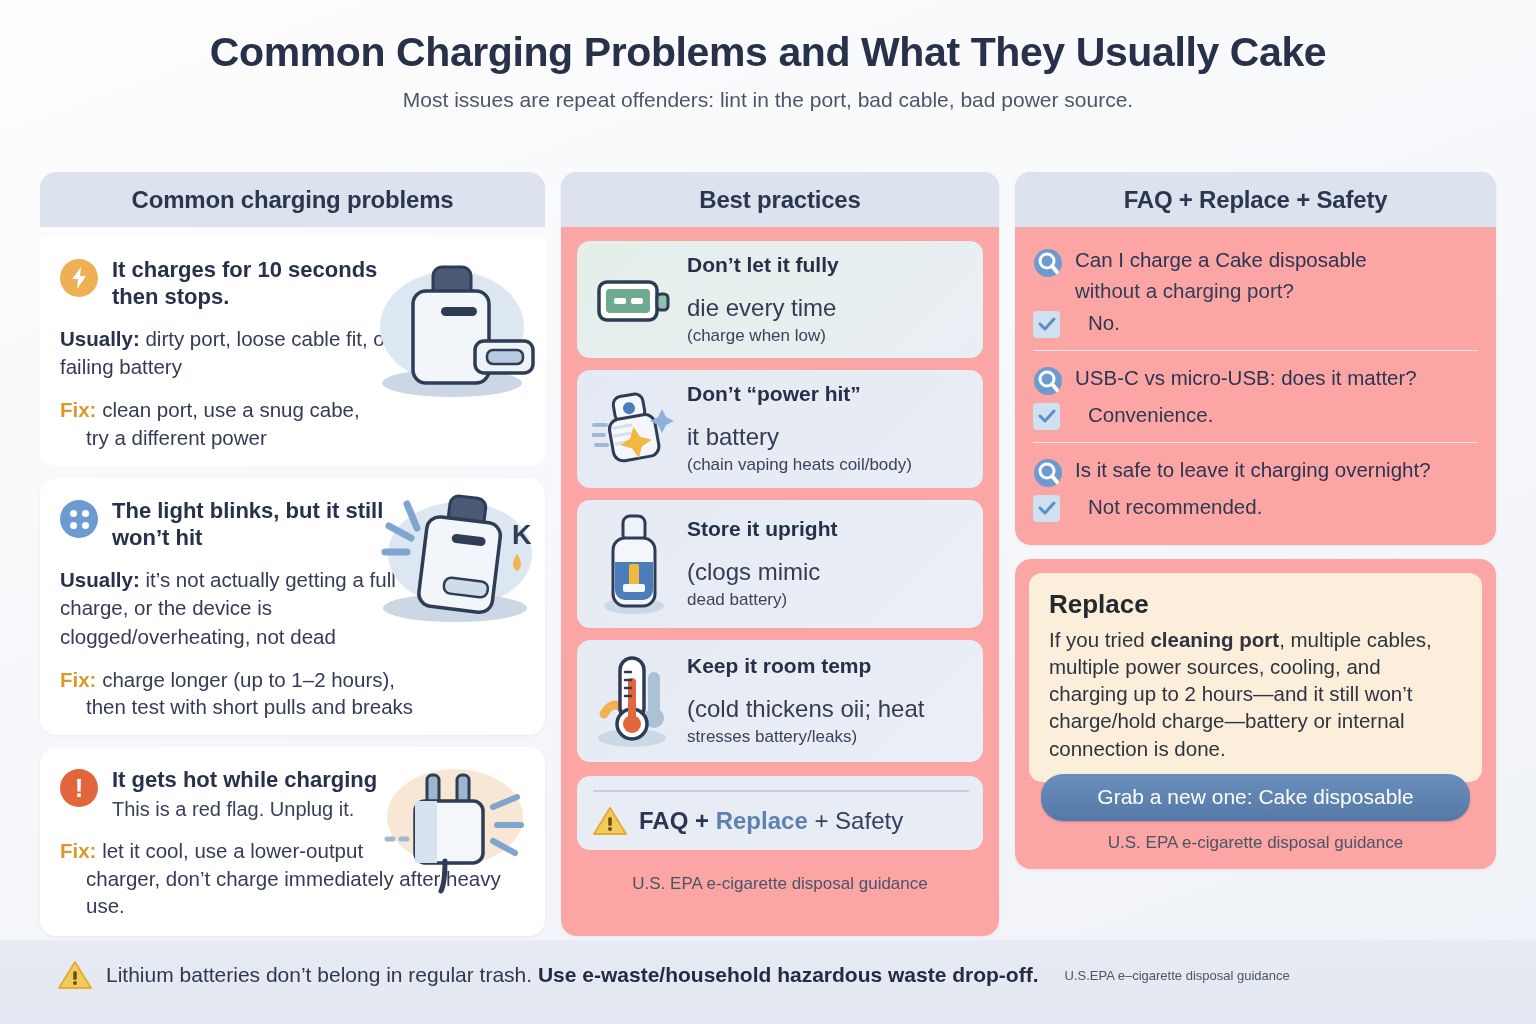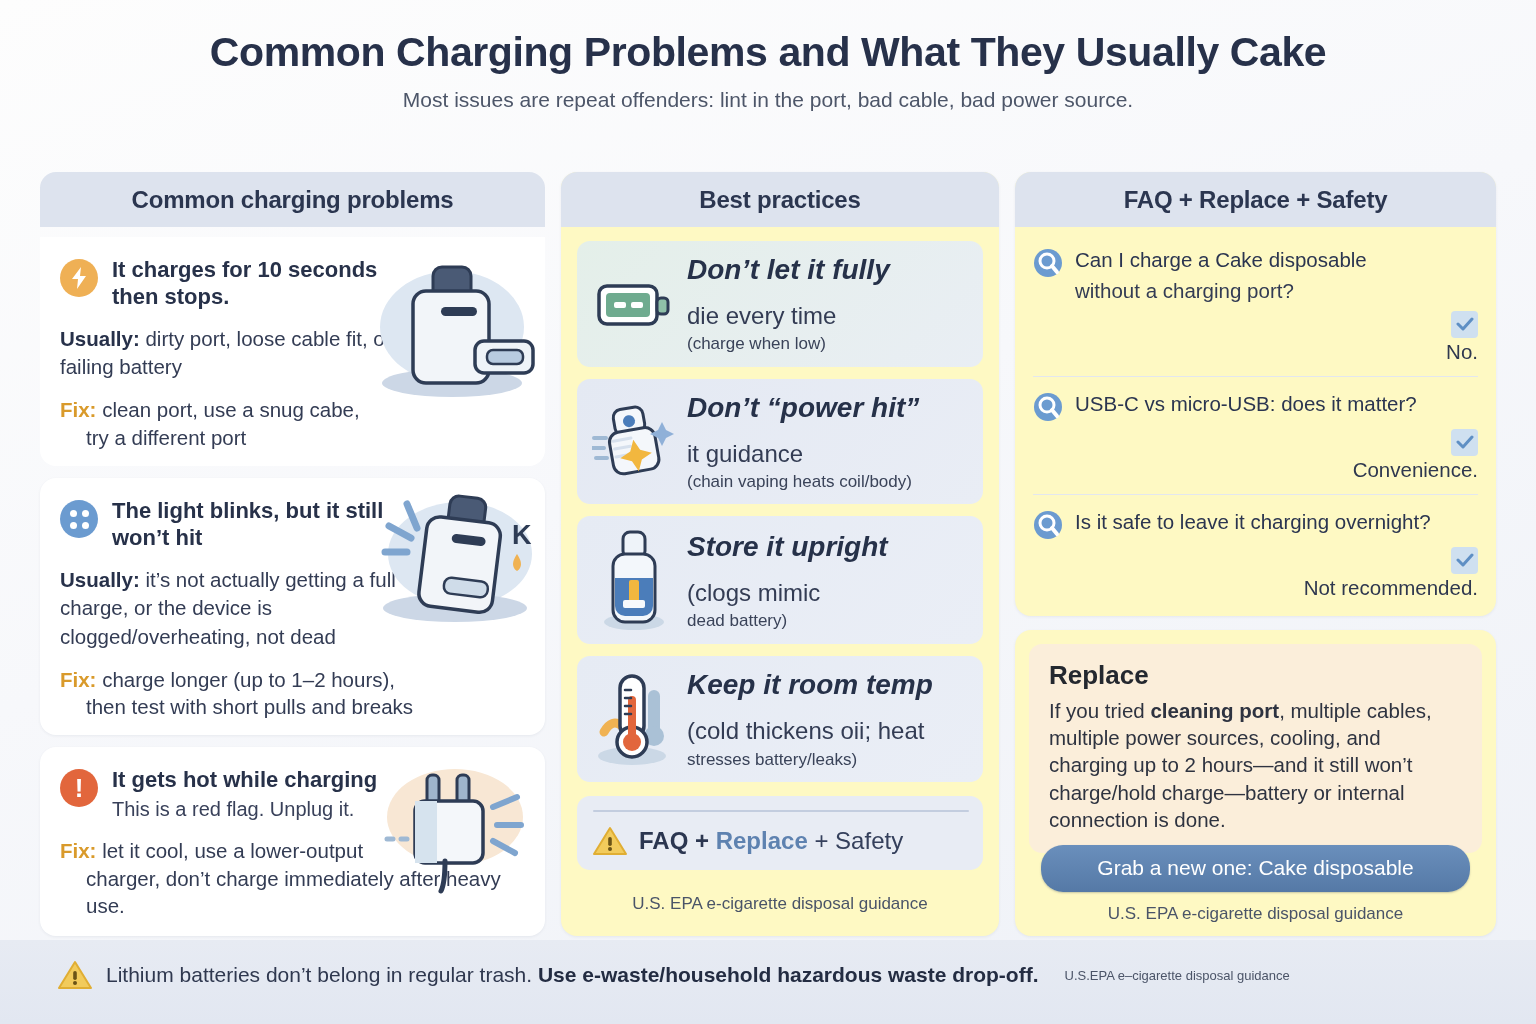--- a/index.html
+++ b/index.html
@@ -45,21 +45,21 @@
     bottom: 88px;
     display: flex;
     gap: 16px;
   }
   .col { display: flex; flex-direction: column; }
   .col-left  { width: 505px; }
   .col-mid   { width: 438px; }
   .col-right { flex: 1; }
 
   .panel {
-    background: #fef9c3;
+    background: #fca5a5;
     border-radius: 16px;
     box-shadow: 0 1px 3px rgba(40,55,85,.07);
     overflow: hidden;
   }
   .panel-head {
     background: #dde3ee;
     text-align: center;
     font-size: 24px;
     font-weight: bold;
     color: #2b3650;
@@ -120,21 +120,21 @@
     border-radius: 13px;
     padding: 12px 14px;
     display: flex; gap: 10px; align-items: center;
     min-height: 104px;
   }
   .bp-green { background: linear-gradient(135deg,#e4efe9,#e9eef4); }
   .bp-blue  { background: linear-gradient(135deg,#e4e9f3,#e9edf5); }
   .bp-blue2 { background: linear-gradient(135deg,#e6ebf4,#eaeef6); }
   .bp-icon { flex: 0 0 auto; width: 86px; display: flex; align-items: center; justify-content: center; }
   .bp-text { flex: 1; }
-  .bp-title { font-size: 28px; font-weight: bold; color: #263149; line-height: 1.18; font-style: italic; }
+  .bp-title { font-size: 21px; font-weight: bold; color: #263149; line-height: 1.18; }
   .bp-sub   { font-size: 24px; color: #333c54; line-height: 1.22; margin-top: 15px; }
   .bp-note  { font-size: 17px; color: #3a4359; line-height: 1.2; margin-top: 4px; }
 
   .bp-footer-card {
     background: #e8ecf4;
     border-radius: 13px;
     padding: 14px 14px 14px 16px;
     margin-top: 2px;
   }
   .bp-footer-rule { height: 2px; background: #c3cddf; border-radius: 2px; margin-bottom: 14px; }
@@ -149,21 +149,21 @@
 
   
   .col-right { gap: 14px; }
   .faq-body { padding: 16px 18px 14px 18px; }
   .faq-item { padding: 4px 0 9px 0; }
   .faq-divider { height: 1px; background: #e3e7ef; margin: 3px 0 10px 0; }
   .faq-qrow { display: flex; gap: 12px; align-items: flex-start; }
   .q-icon { flex: 0 0 auto; width: 30px; height: 30px; margin-top: 1px; }
   .faq-q { font-size: 20.5px; color: #2b3550; line-height: 1.25; font-weight: 500; }
   .faq-qcont { font-size: 20.5px; color: #333c54; line-height: 1.25; padding-left: 42px; }
-  .faq-arow { display: flex; gap: 2px; align-items: flex-end; margin-top: 7px; flex-direction: column; }
+  .faq-arow { display: flex; gap: 28px; align-items: flex-start; margin-top: 7px; }
   .chk {
     flex: 0 0 auto; width: 27px; height: 27px; border-radius: 4px;
     background: #cfe0f0; display: flex; align-items: center; justify-content: center;
   }
   .faq-a { font-size: 20.5px; color: #2f384f; }
 
   .replace-panel { padding: 14px 14px 10px 14px; }
   .replace-box {
     background: #fbeeda;
     border-radius: 13px;
@@ -233,21 +233,21 @@
               <path d="M12 1 L3 13 H9 L8 23 L17 10 H11 Z" fill="#fff"></path>
             </svg>
         </div>
         <div class="pc-title">It charges for 10 seconds then stops.</div>
       </div>
       <div class="pc-body">
         <b>Usually:</b><span> dirty port, loose cable fit, or a failing battery</span>
       </div>
       <div class="pc-fix">
         <span class="fixlabel">Fix:</span><span> clean port, use a snug cabe,</span>
-        <span class="cont">try a different port</span>
+        <span class="cont">try a different power</span>
       </div>
     </div>
 
     <div class="problem-card">
       <svg class="pc-art art2" width="190" height="180" viewBox="0 0 190 180">
         <ellipse cx="105" cy="68" rx="72" ry="52" fill="#dde7f2"></ellipse>
         <ellipse cx="100" cy="122" rx="72" ry="14" fill="#ccd7e6"></ellipse>
         <path d="M52 18 L62 42 M34 40 L56 52 M30 66 L52 66" stroke="#7fa5cf" stroke-width="7" stroke-linecap="round"></path>
         <g transform="rotate(7 100 75)">
           <rect x="88" y="10" width="36" height="32" rx="9" fill="#4a5a75" stroke="#2e3c55" stroke-width="3"></rect>
@@ -333,21 +333,21 @@
               <rect x="18" y="26" width="46" height="42" rx="10" fill="#f4f7fb" stroke="#2e3c55" stroke-width="3"></rect>
               <path d="M22 34 H40 M22 42 H38 M22 50 H36" stroke="#d6e0ed" stroke-width="3" stroke-linecap="round"></path>
               <path d="M42 36 l5 11 l11 5 l-11 5 l-5 11 l-5 -11 l-11 -5 l11 -5 Z" fill="#f2b73f"></path>
             </g>
             <path d="M2 34 H14 M0 44 H12 M4 54 H15" stroke="#9fb9d4" stroke-width="4" stroke-linecap="round"></path>
             <path d="M70 18 l4 8 l8 4 l-8 4 l-4 8 l-4 -8 l-8 -4 l8 -4 Z" fill="#8fb0d8"></path>
           </svg>
         </div>
         <div class="bp-text">
           <div class="bp-title">Don’t “power hit”</div>
-          <div class="bp-sub">it guidance</div>
+          <div class="bp-sub">it battery</div>
           <div class="bp-note">(chain vaping heats coil/body)</div>
         </div>
       </div>
 
       <div class="bp-item bp-blue2">
         <div class="bp-icon">
           <svg width="74" height="104" viewBox="0 0 74 104">
             <ellipse cx="37" cy="94" rx="30" ry="8" fill="#cbd8e6"></ellipse>
             <rect x="26" y="4" width="22" height="26" rx="7" fill="#eef3f9" stroke="#2e3c55" stroke-width="3"></rect>
             <rect x="16" y="26" width="42" height="68" rx="12" fill="#f3f7fb" stroke="#2e3c55" stroke-width="3"></rect>

